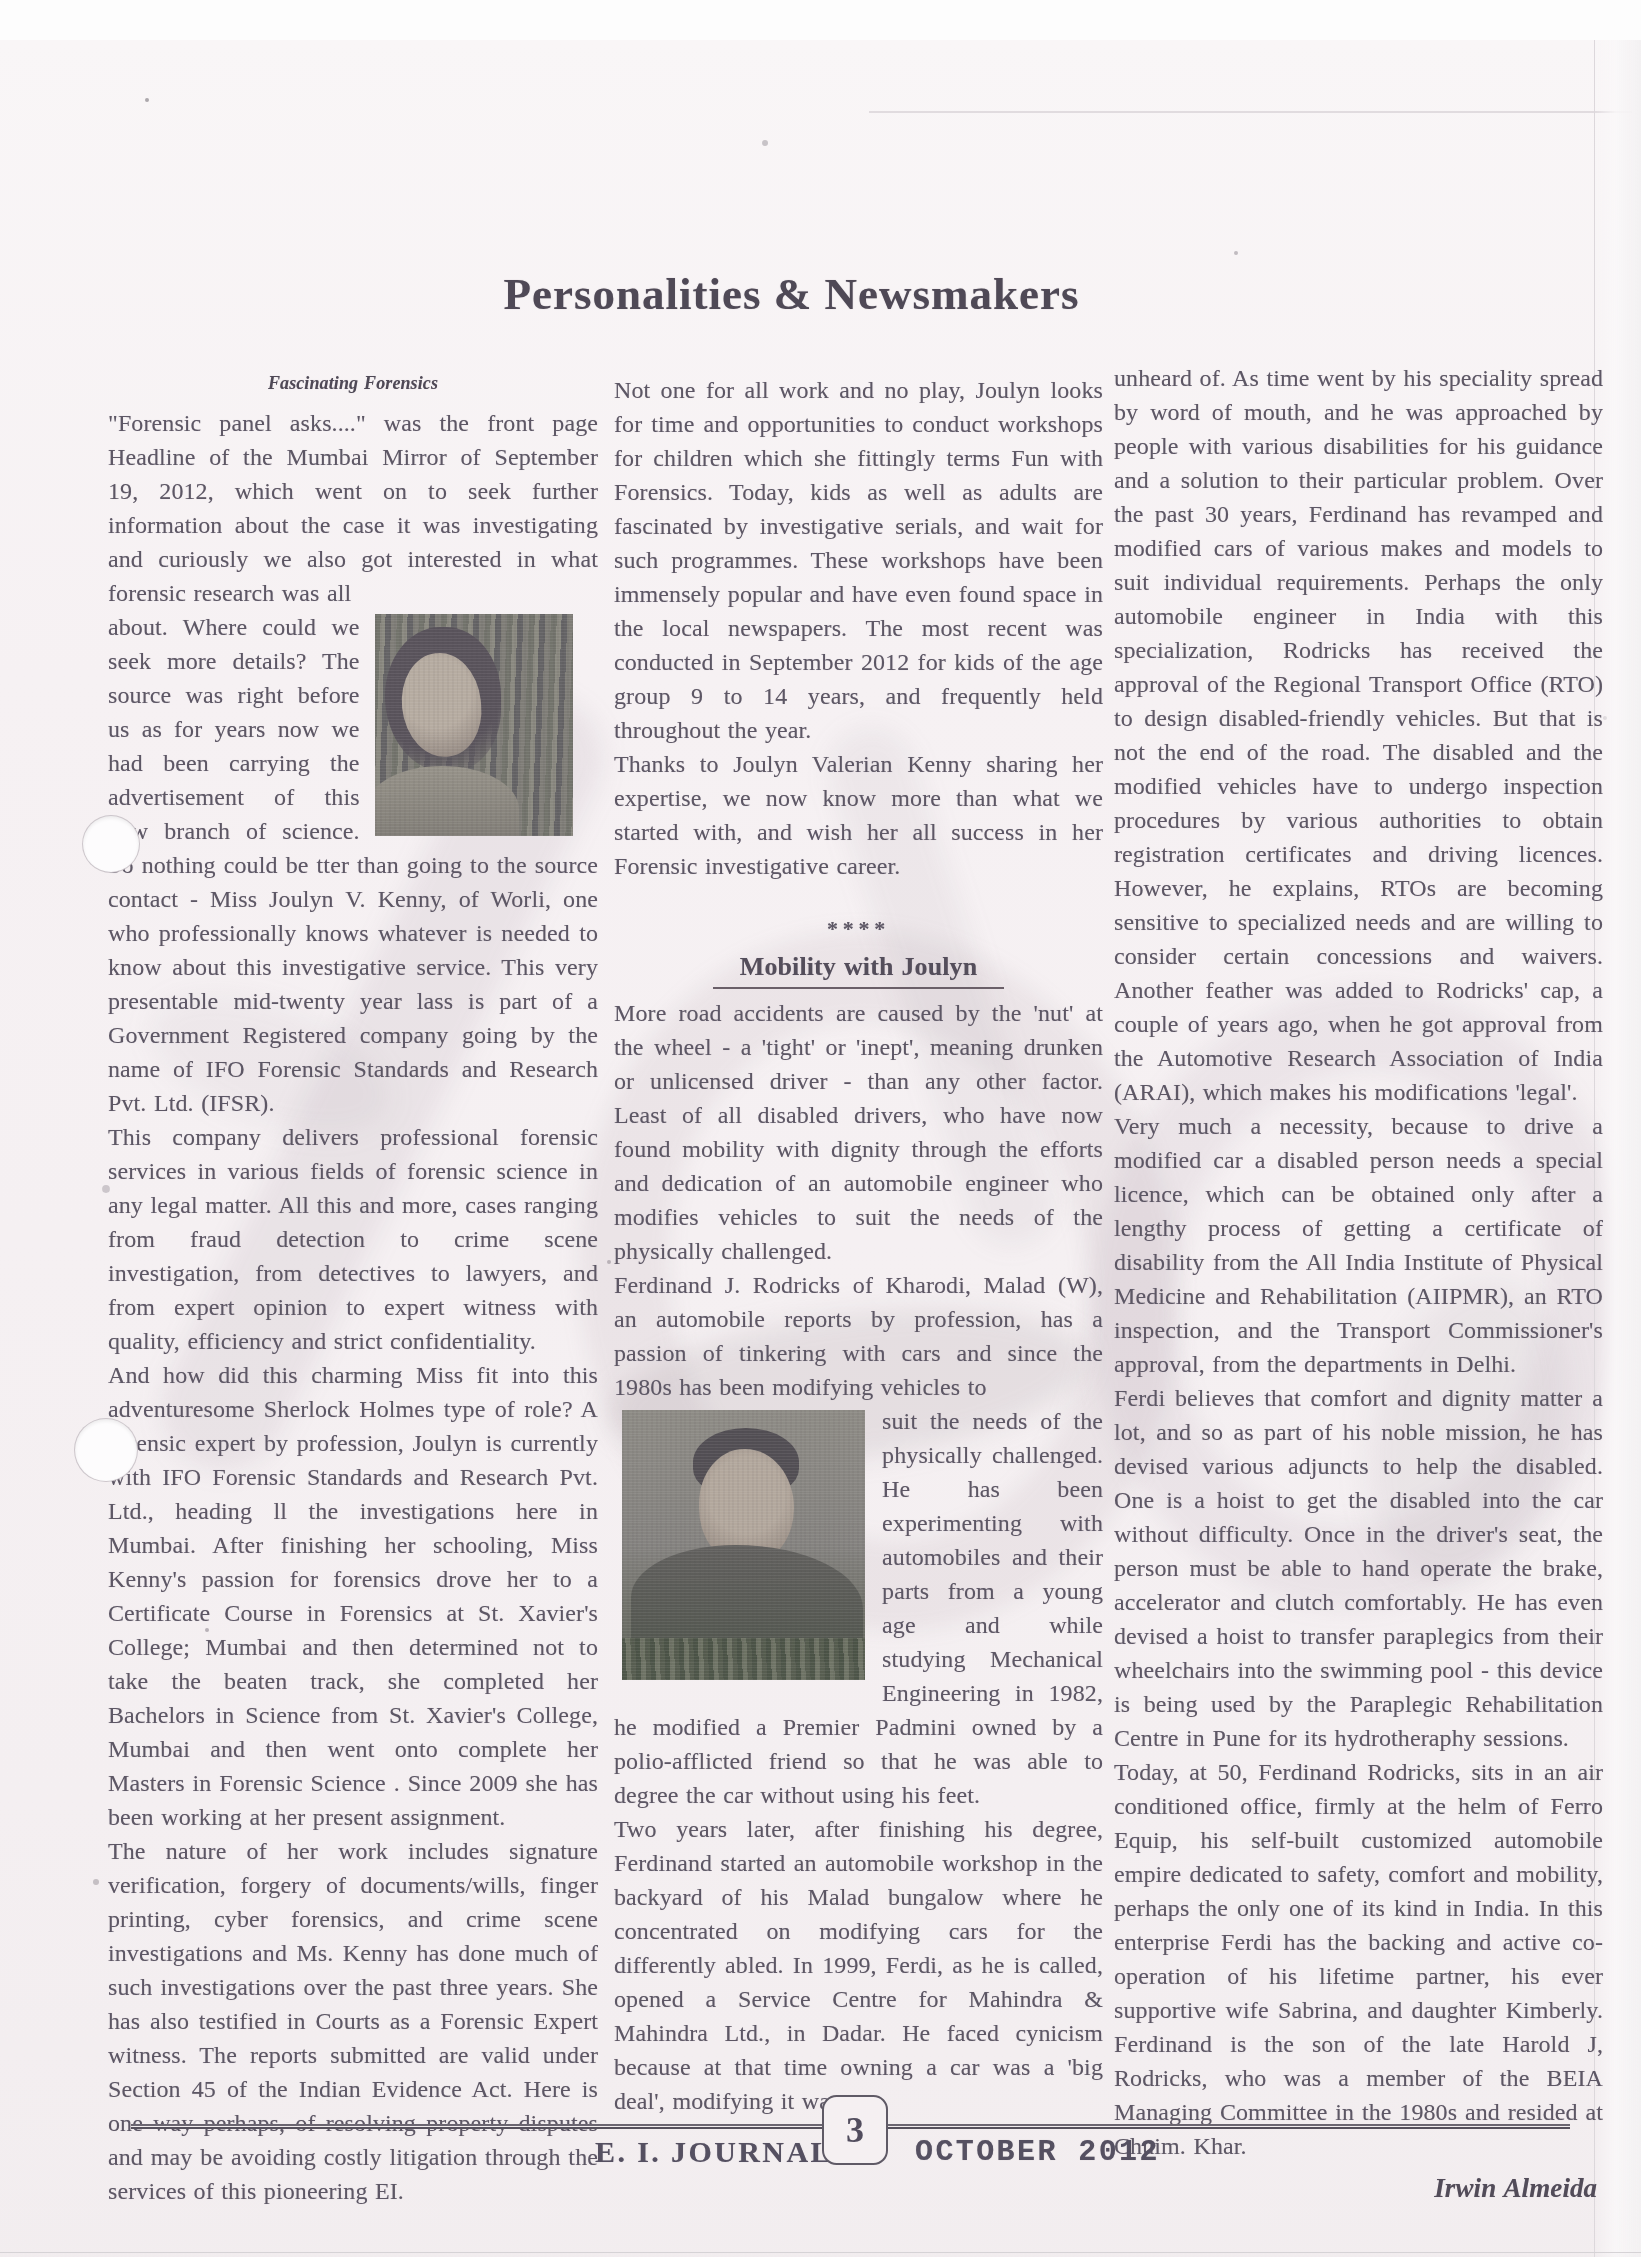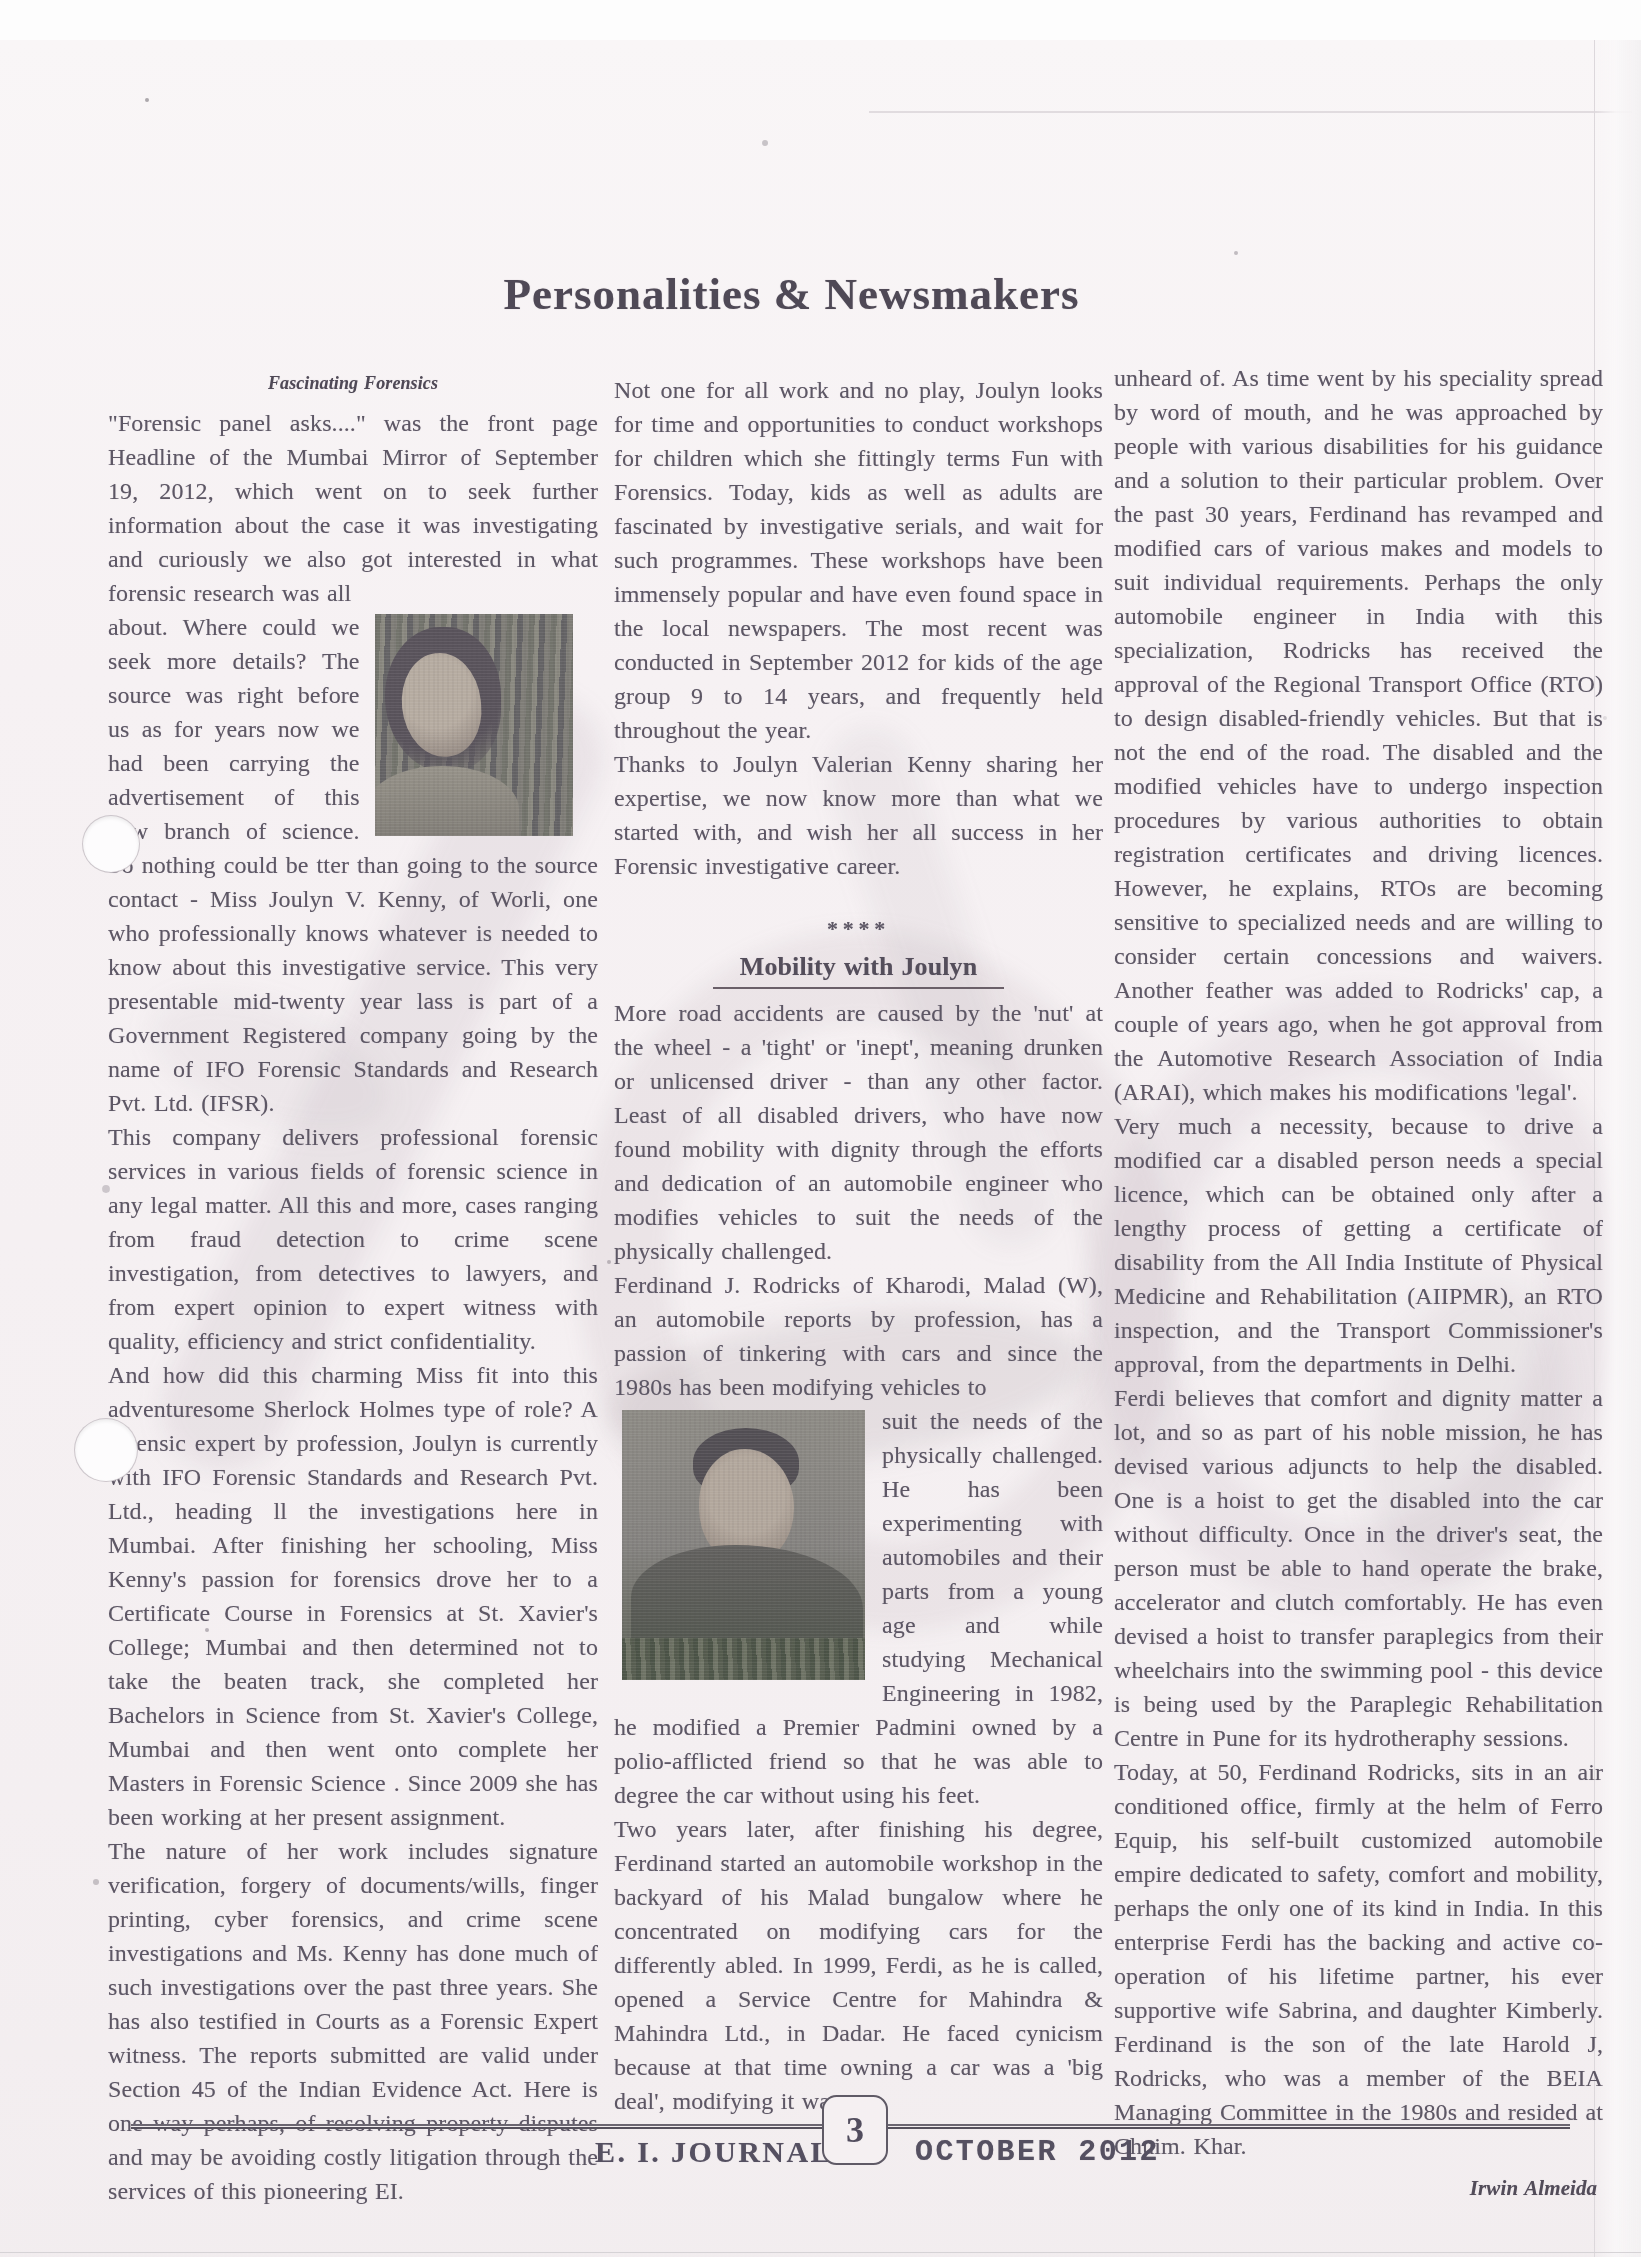--- a/index.html
+++ b/index.html
@@ -58,21 +58,21 @@
   #col2{left:614px;top:333px;width:489px;}
   #col3{left:1114px;top:321px;width:489px;}
   .para{margin:0;}
   .col-heading{margin:0 0 5.8px;text-align:center;font-size:18px;color:#4f4956;}
   .italic{font-style:italic;}
   .stars{margin:29px 0 3.9px;text-align:center;font-size:22px;font-weight:bold;letter-spacing:4.8px;}
   .heading-wrap{text-align:center;margin:0 0 7.7px;}
   .underlined{display:inline-block;font-size:26px;font-weight:bold;color:#544e5b;
     border-bottom:2.9px solid #6a5f68;padding:0 27px 2.9px;}
   .byline{margin-top:7.7px;text-align:right;font-style:italic;font-weight:bold;
-    font-size:21px;padding-right:5.8px;color:#524c59;}
+    font-size:27px;padding-right:5.8px;color:#524c59;}
   
   .photo{position:relative;overflow:hidden;filter:saturate(0.55) contrast(0.88) brightness(1.02) blur(0.6px);}
   .photo-woman{float:right;width:198px;height:222px;margin:3.9px 25px 9.7px 15.4px;
     background:repeating-linear-gradient(92deg,#6e6f60 0 5.8px,#8a8775 5.8px 10.6px,#5f5c60 10.6px 16.4px,#7d7a6e 16.4px 22px);}
   .pw-hair{position:absolute;left:9.7px;top:13.5px;width:116px;height:145px;border-radius:50% 50% 45% 55%;
     background:radial-gradient(circle at 45% 40%,#55495a 0 60%,rgba(85,73,90,0.4) 80%,transparent 100%);}
   .pw-face{position:absolute;left:27px;top:39px;width:79px;height:104px;border-radius:50% 50% 48% 52%;
     transform:rotate(-6deg);
     background:radial-gradient(circle at 45% 38%,#c2ad97 0 45%,#a18b7c 80%,#8a7668 100%);}
   .pw-body{position:absolute;left:-9.7px;bottom:-17.4px;width:154px;height:87px;border-radius:50% 50% 0 0;

